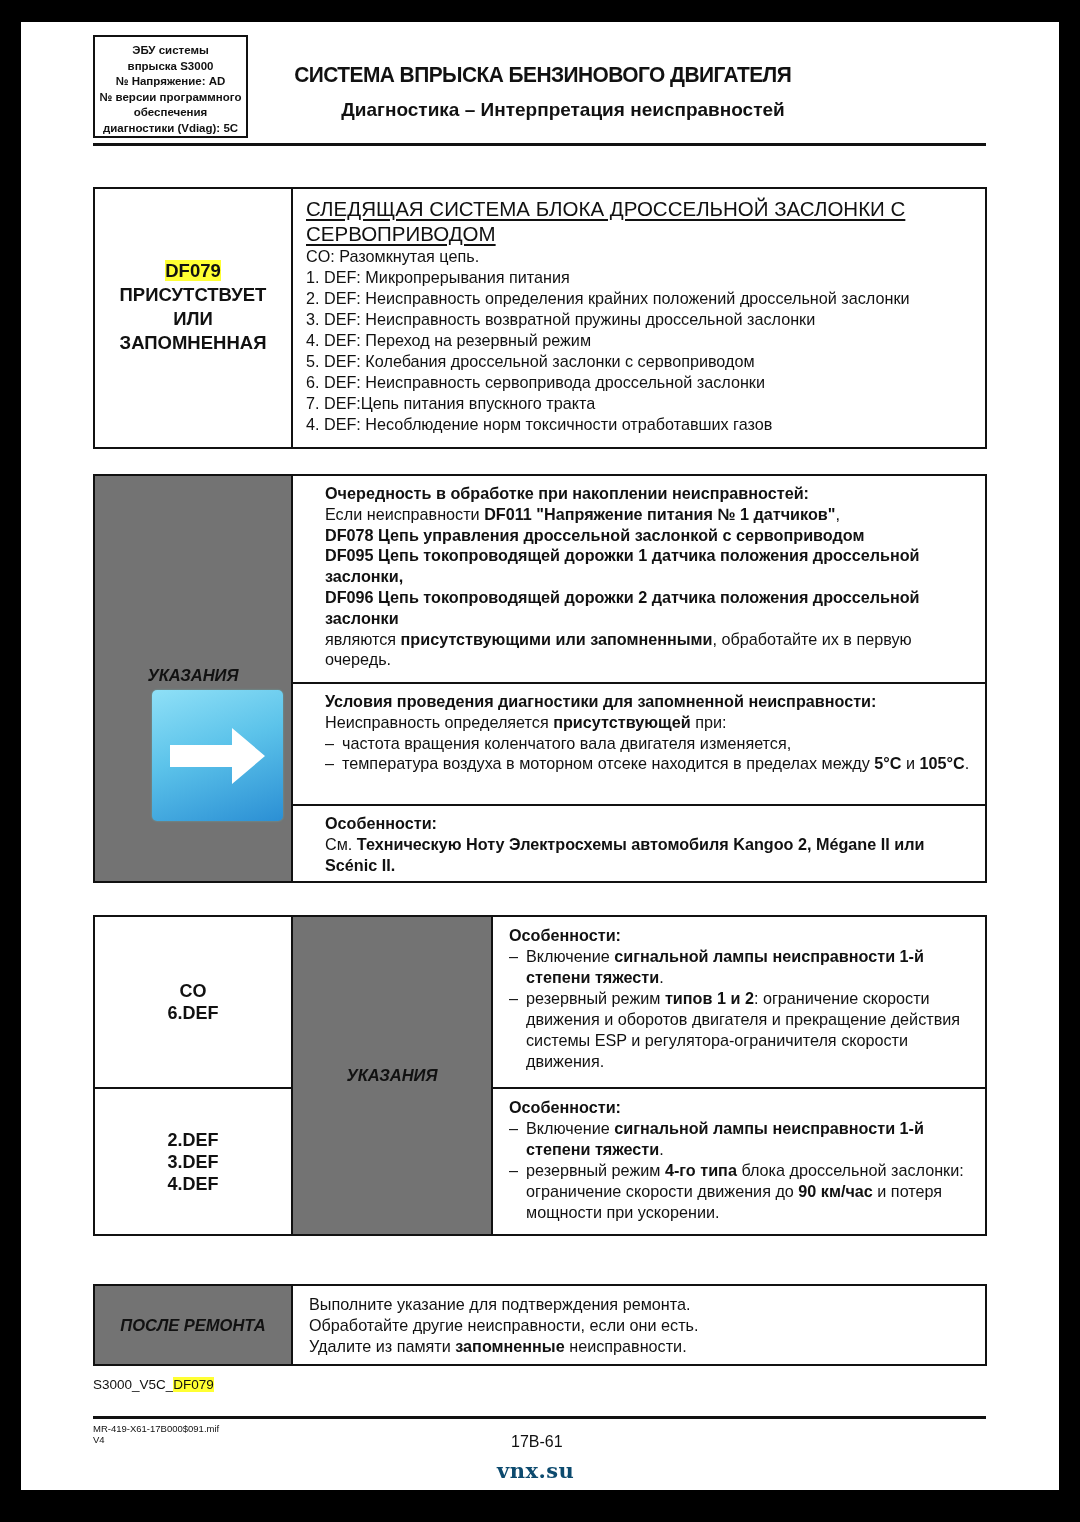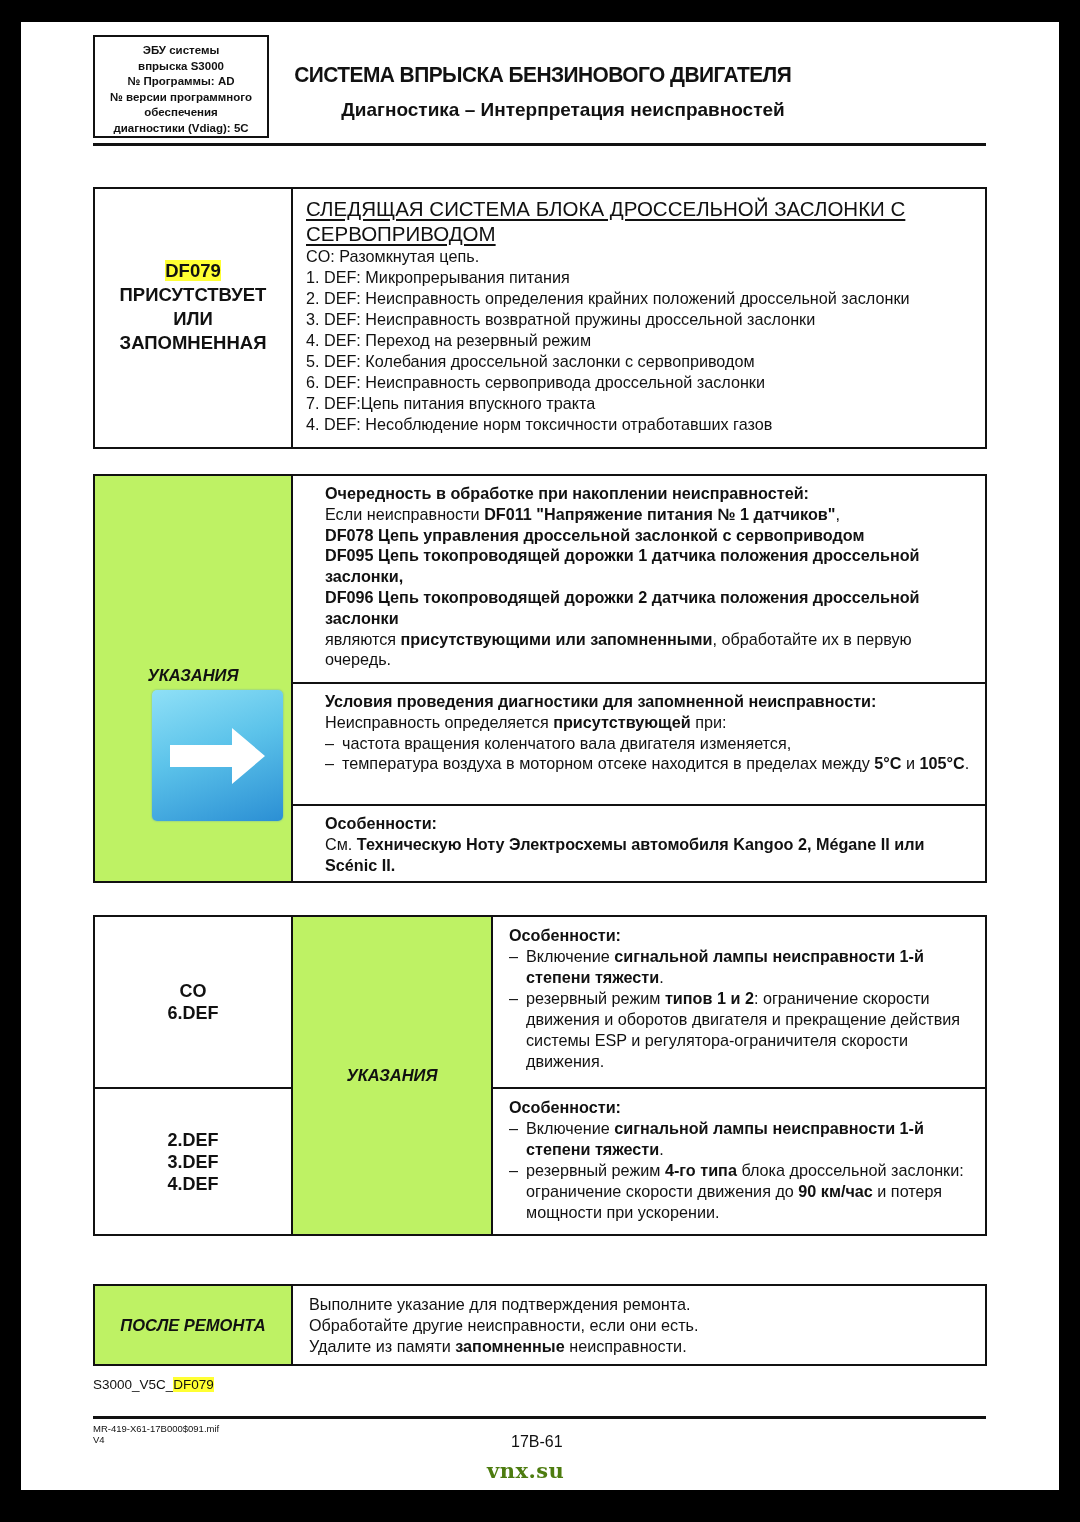--- a/index.html
+++ b/index.html
@@ -2,35 +2,35 @@
 <html><head>
   <meta charset="utf-8">
   <style>
     * { box-sizing: border-box; margin: 0; padding: 0; }
     html, body { width: 1080px; height: 1522px; background: #000; overflow: hidden; }
     body { position: relative; font-family: "Liberation Sans", sans-serif; color: #111; }
     .page { position: absolute; left: 21px; top: 22px; width: 1038px; height: 1468px; background: #fff; }
     .abs { position: absolute; }
 
     
-    .ecu-box { left: 72px; top: 13px; width: 176px; height: 103px; border: 2px solid #111;
+    .ecu-box { left: 72px; top: 13px; width: 155px; height: 103px; border: 2px solid #111;
       font-size: 11.5px; font-weight: bold; text-align: center; line-height: 15.5px; padding-top: 6px; }
     .ecu-box div { white-space: nowrap; }
     .hdr-title { left: 252px; top: 40px; width: 580px; text-align: center; font-size: 22.5px; font-weight: bold;
       letter-spacing: -0.6px; white-space: nowrap; transform: scaleX(0.93); transform-origin: left center; }
     .hdr-sub { left: 252px; top: 77px; width: 580px; text-align: center; font-size: 19px; font-weight: bold;
       white-space: nowrap; }
     .sec-box { left: 831px; top: 38px; width: 134px; height: 80px; background: #9a9a9a; border: 2px solid #333;
       font-size: 60px; font-weight: bold; text-align: center; line-height: 74px; letter-spacing: -1px; }
     .hdr-line { left: 72px; top: 121px; width: 893px; height: 3px; background: #111; }
 
     
     table { border-collapse: collapse; position: absolute; table-layout: fixed; }
     td { border: 2px solid #111; vertical-align: top; }
-    .gray { background: #bef264; }
+    .gray { background: #737373; }
     .b { font-weight: bold; }
     .hl { background: #ffff33; }
 
     .t1 { left: 72px; top: 165px; width: 894px; height: 262px; }
     .t1 .left { width: 198px; text-align: center; vertical-align: middle; font-weight: bold; font-size: 18.5px; line-height: 24px; padding-bottom: 22px; }
     .t1 .right { padding: 7px 10px 6px 13px; font-size: 16.2px; line-height: 21px; }
     .t1 .title { font-size: 20.5px; line-height: 25px; text-decoration: underline; text-underline-offset: 3px; }
 
     .t2 { left: 72px; top: 452px; width: 894px; height: 409px; }
     .t2 .left { width: 198px; position: relative; }
@@ -49,31 +49,31 @@
     .t4 .right { padding: 6px 10px 6px 16px; font-size: 16.2px; line-height: 21px; vertical-align: middle; }
 
     .dash { display: flex; }
     .dash .d { width: 17px; flex: none; }
     .dash .t { flex: 1; }
 
     .ref { left: 72px; top: 1355px; font-size: 13.5px; }
     .foot-line { left: 72px; top: 1394px; width: 893px; height: 3px; background: #111; }
     .foot-file { left: 72px; top: 1401px; font-size: 9.5px; line-height: 11px; }
     .pageno { left: 470px; top: 1411px; font-size: 16px; margin-left: 20px; }
-    .wm { left: 466px; top: 1436px; font-family: "DejaVu Serif", serif; font-size: 21px; font-weight: bold; color: #4d7c0f; letter-spacing: 0.5px; }
+    .wm { left: 476px; top: 1436px; font-family: "DejaVu Serif", serif; font-size: 21px; font-weight: bold; color: #0c4a6e; letter-spacing: 0.5px; }
   </style>
 </head>
 <body>
 
 <div class="page">
 
   <div class="abs ecu-box">
     <div>ЭБУ системы</div>
     <div>впрыска S3000</div>
-    <div>№ Программы: AD</div>
+    <div>№ Напряжение: AD</div>
     <div>№ версии программного</div>
     <div>обеспечения</div>
     <div>диагностики (Vdiag): 5C</div>
   </div>
   <div class="abs hdr-title">СИСТЕМА ВПРЫСКА БЕНЗИНОВОГО ДВИГАТЕЛЯ</div>
   <div class="abs hdr-sub">Диагностика – Интерпретация неисправностей</div>
   <div class="abs hdr-line"></div>
 
   <table class="t1">
     <tbody>

